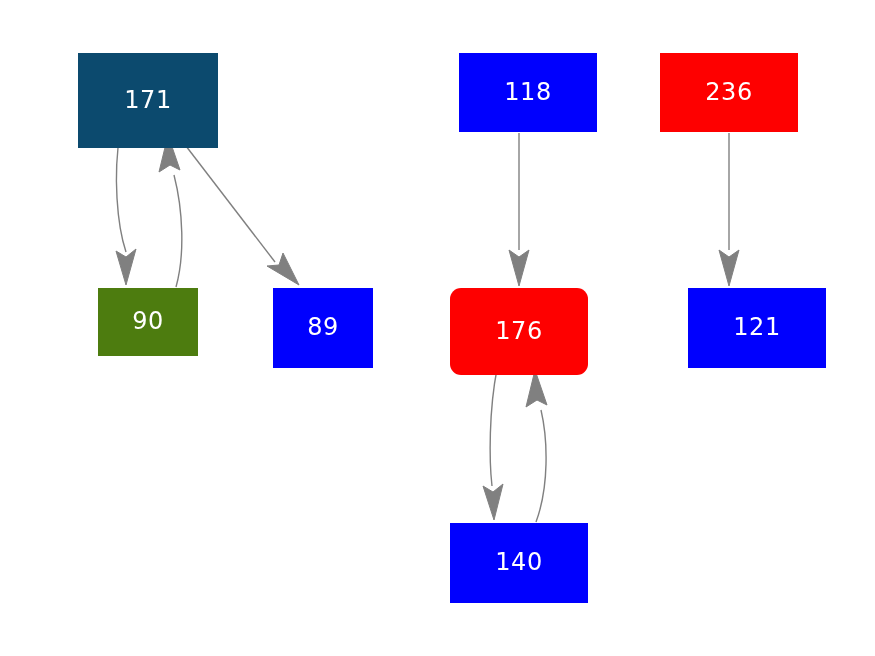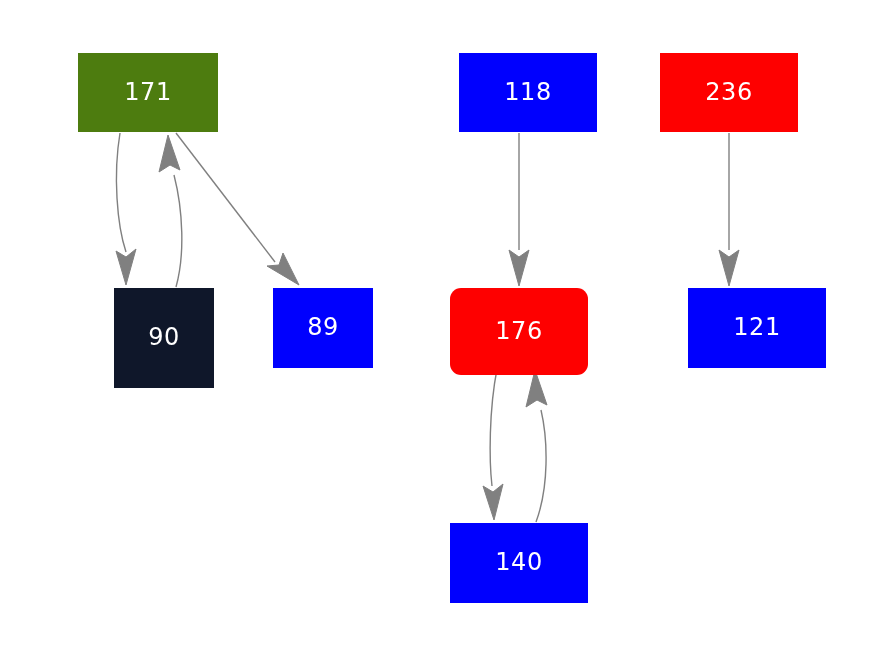--- a/index.html
+++ b/index.html
@@ -78,25 +78,25 @@
       <path d="M 536,522 C 549,487 548,440 541,410" fill="none" stroke="#808080" stroke-width="1.4"></path>
       <path d="M 535,370 L 547,405 L 537,400 L 526,407 Z" fill="#808080" stroke="#808080" stroke-width="1"></path>
     </g>
 
     <g>
       <path d="M 729,133 L 729,250" fill="none" stroke="#808080" stroke-width="1.4"></path>
       <path d="M 729,286 L 719,250 L 729,257 L 739,250 Z" fill="#808080" stroke="#808080" stroke-width="1"></path>
     </g>
   </svg>
 
-  <div class="graph-node" style="left:78px; top:53px; width:140px; height:79px; background:#4d7c0f;">
+  <div class="graph-node" style="left:78px; top:53px; width:140px; height:95px; background:#0c4a6e;">
     <span class="node-label">171</span>
   </div>
 
-  <div class="graph-node" style="left:98px; top:288px; width:100px; height:100px; background:#0f172a;margin-left:16px;">
+  <div class="graph-node" style="left:98px; top:288px; width:100px; height:68px; background:#4d7c0f;">
     <span class="node-label">90</span>
   </div>
 
   <div class="graph-node" style="left:273px; top:288px; width:100px; height:80px; background:#0000fe;">
     <span class="node-label">89</span>
   </div>
 
   <div class="graph-node" style="left:450px; top:53px; width:138px; height:79px; background:#0000fe;margin-left:9px;">
     <span class="node-label">118</span>
   </div>

